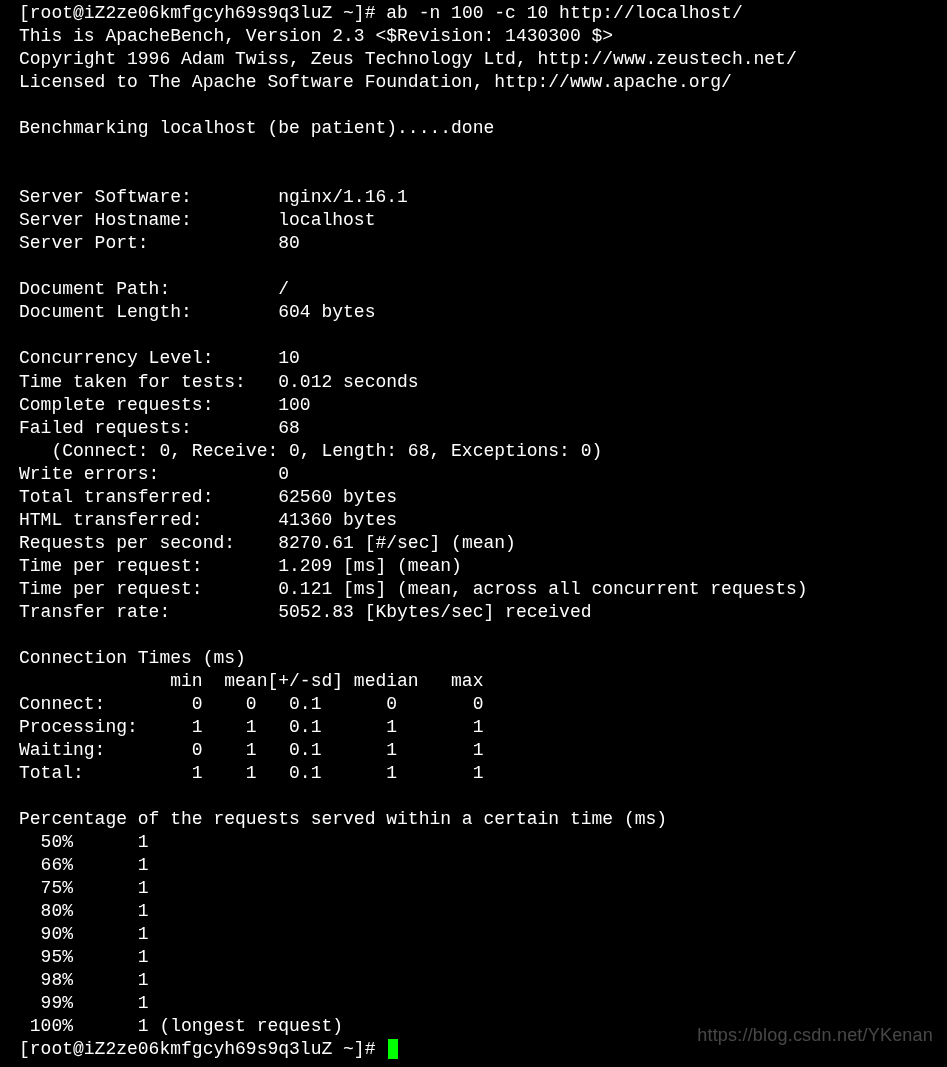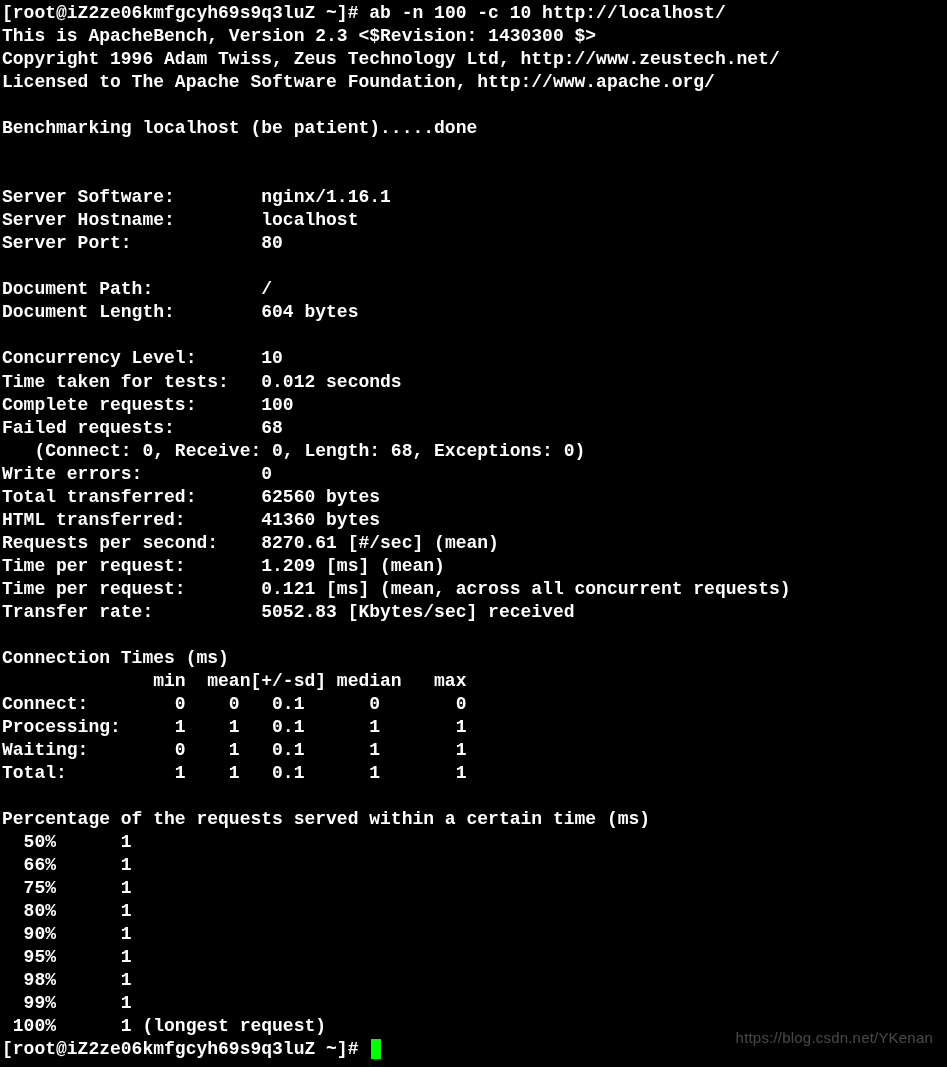--- a/index.html
+++ b/index.html
@@ -10,38 +10,37 @@
     font-family: "Consolas", "Courier New", monospace;
     font-size: 18px;
     line-height: 1.28;
     width: 947px;
     height: 1067px;
     overflow: hidden;
     position: relative;
   }
   .terminal {
     white-space: pre;
-    padding: 2px 2px;
-    font-weight: bold;
+    padding: 2px 19px;
   }
   .cursor {
     display: inline-block;
     width: 10px;
     height: 20px;
     background: #00ff00;
     vertical-align: text-bottom;
     margin-left: 2px;
   }
   .watermark {
     position: absolute;
     right: 14px;
     bottom: 20px;
     color: rgba(255,255,255,0.28);
     font-family: Arial, sans-serif;
-    font-size: 15px;
+    font-size: 18px;
     letter-spacing: 0.2px;
   }
 </style>
 </head>
 <body>
 
 <div class="terminal"><span>[root@iZ2ze06kmfgcyh69s9q3luZ ~]# </span><span>ab -n 100 -c 10 http://localhost/</span>
 <span>This is ApacheBench, Version 2.3 &lt;$Revision: 1430300 $&gt;</span>
 <span>Copyright 1996 Adam Twiss, Zeus Technology Ltd, http://www.zeustech.net/</span>
 <span>Licensed to The Apache Software Foundation, http://www.apache.org/</span>

